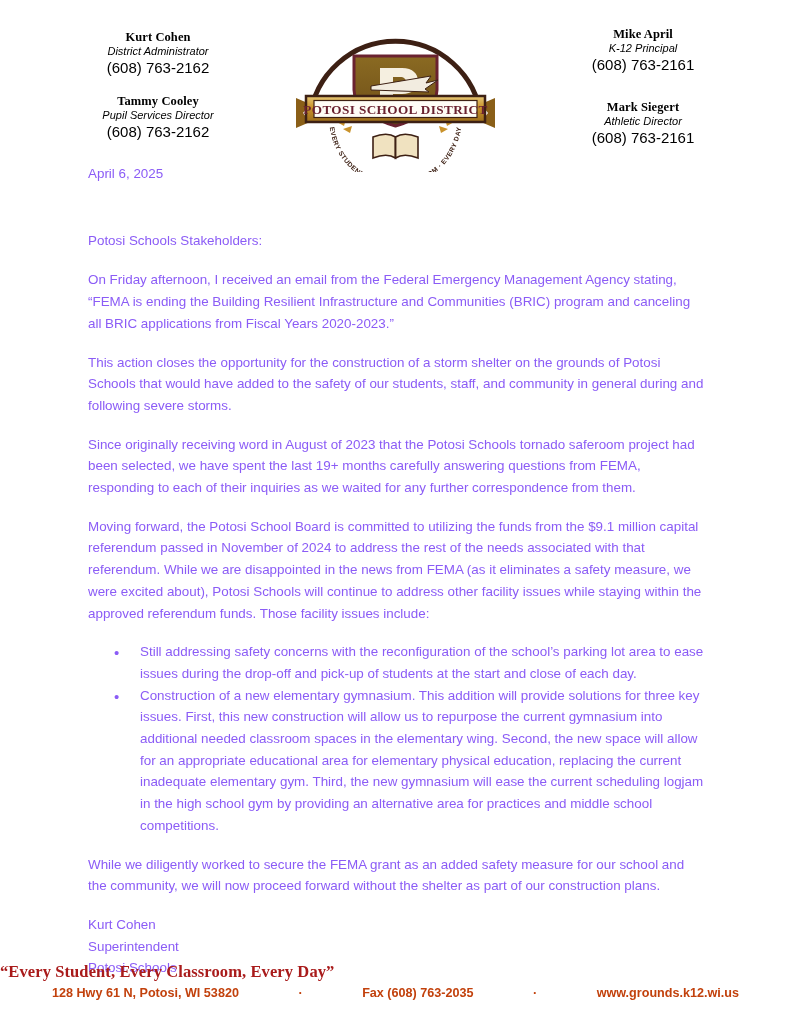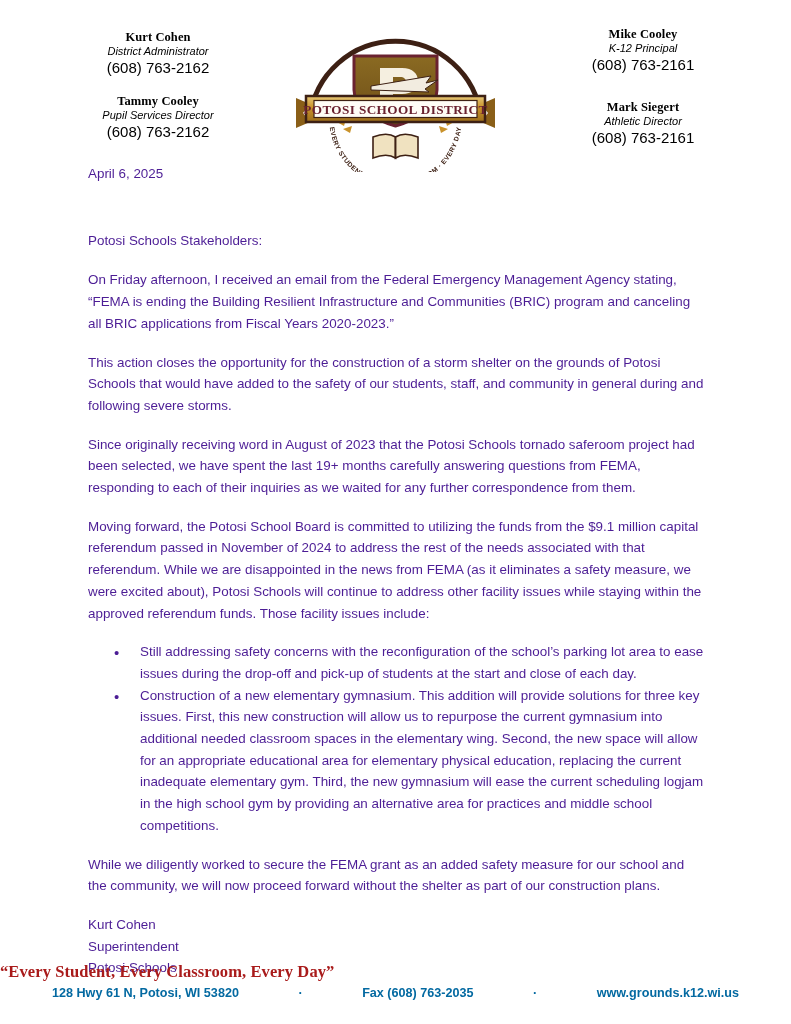--- a/index.html
+++ b/index.html
@@ -69,21 +69,21 @@
 
   
   .letter-body {
     position: absolute;
     left: 88px;
     top: 163px;
     width: 616px;
     font-family: "Liberation Sans", sans-serif;
     font-size: 13.4px;
     line-height: 1.62;
-    color: #4c1d95;
+    color: #8b5cf6;
   }
   .date-line { margin: 0 0 45px 0; }
   .salutation { margin: 0 0 18px 0; }
   .para { margin: 16px 0 17px 0; text-align: left; }
 
   ul.facility-list {
     margin: 0 0 17px 0;
     padding-left: 52px;
     list-style: none;
   }
@@ -116,21 +116,21 @@
     font-weight: bold;
     font-size: 16.5px;
     color: #a91b1b;
     margin-bottom: 4px;
     letter-spacing: 0.1px;
   }
   .footer-info {
     font-family: "Liberation Sans", sans-serif;
     font-weight: bold;
     font-size: 12.6px;
-    color: #0369a1;
+    color: #c2410c;
     display: flex;
     justify-content: space-between;
     align-items: baseline;
     padding: 0 52px;
   }
   .footer-info .sep {
     font-weight: bold;
     font-size: 12.6px;
   }
 </style>
@@ -147,21 +147,21 @@
       <div class="contact-phone">(608) 763-2162</div>
     </div>
 
     <div class="contact-block contact-left-bot">
       <div class="contact-name">Tammy Cooley</div>
       <div class="contact-title">Pupil Services Director</div>
       <div class="contact-phone">(608) 763-2162</div>
     </div>
 
     <div class="contact-block contact-right-top">
-      <div class="contact-name">Mike Cooley</div>
+      <div class="contact-name">Mike April</div>
       <div class="contact-title">K-12 Principal</div>
       <div class="contact-phone">(608) 763-2161</div>
     </div>
 
     <div class="contact-block contact-right-bot">
       <div class="contact-name">Mark Siegert</div>
       <div class="contact-title">Athletic Director</div>
       <div class="contact-phone">(608) 763-2161</div>
     </div>
 

